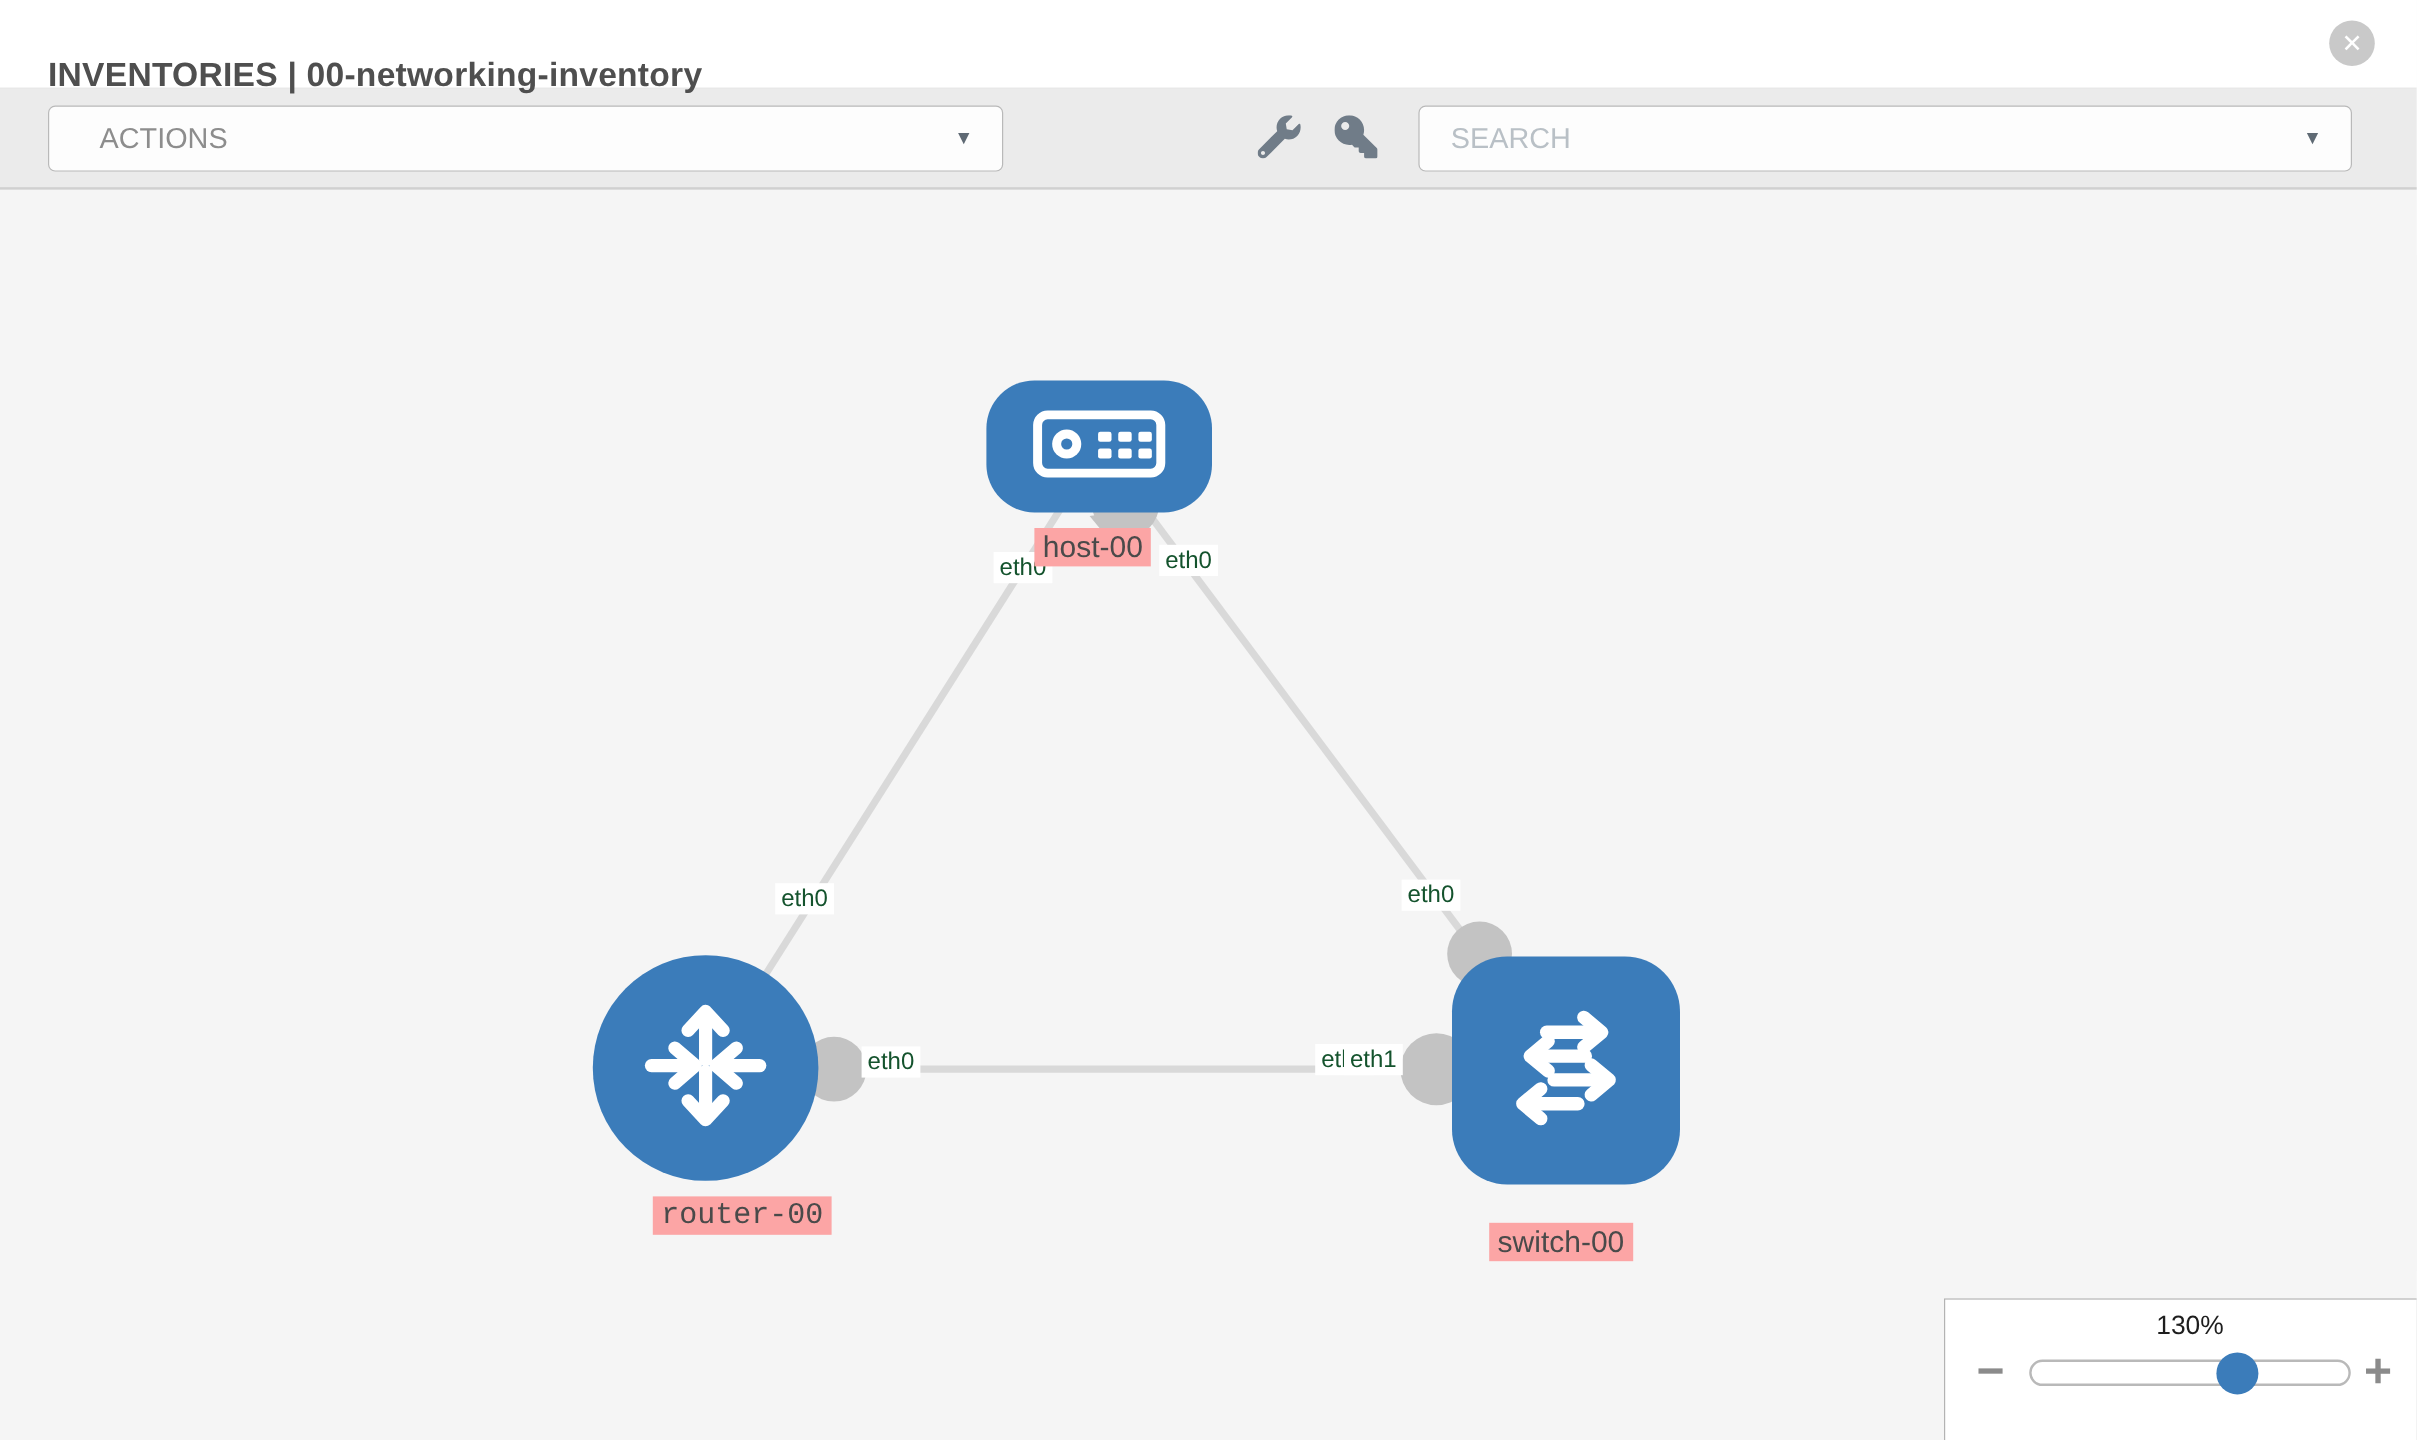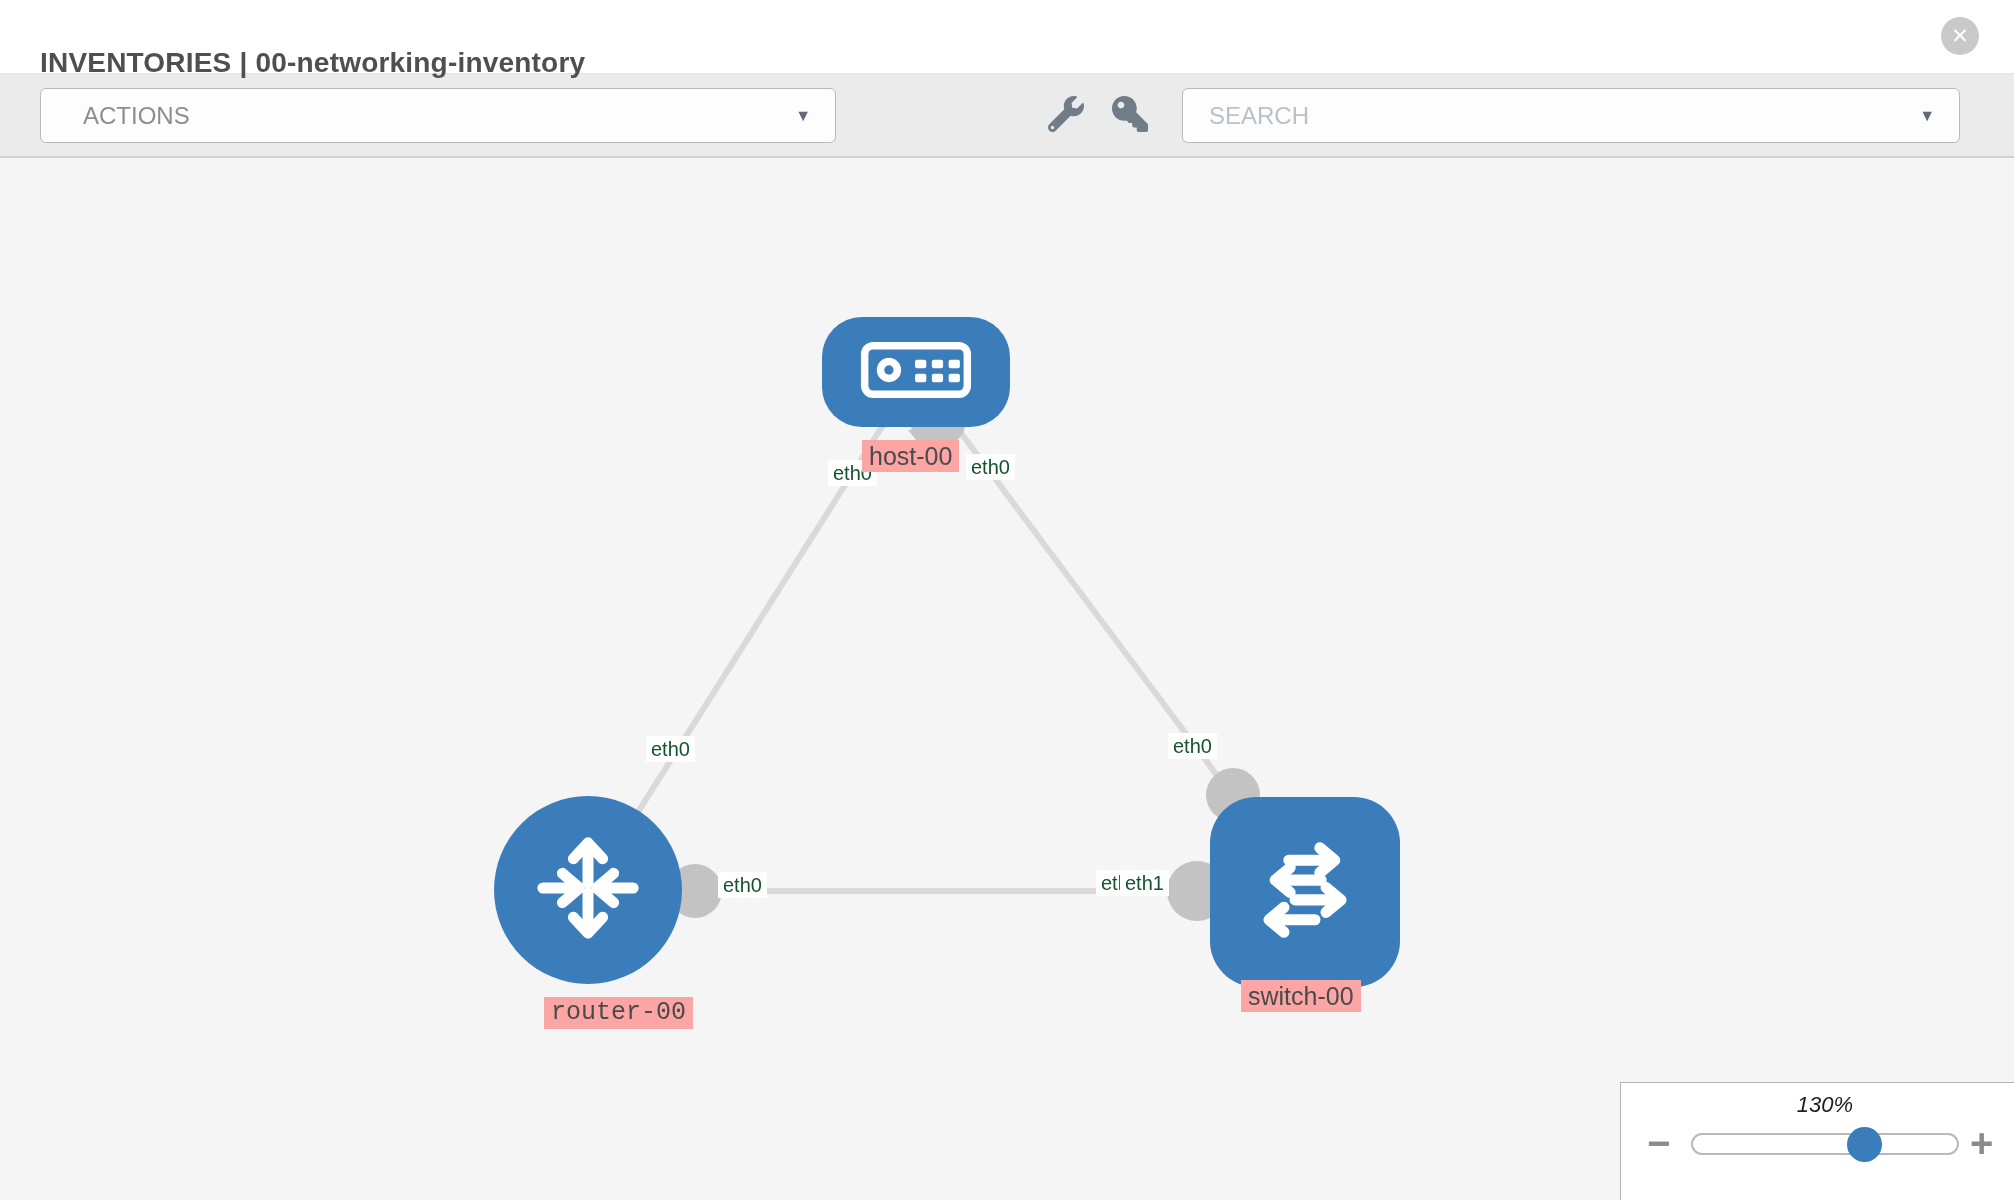--- a/index.html
+++ b/index.html
@@ -47,38 +47,38 @@
           align-items:center; justify-content:center; z-index:3; cursor:pointer; }
   .node-host   { left:822px; top:159px; width:188px; height:110px; border-radius:40px; }
   .node-router { left:494px; top:638px; width:188px; height:188px; border-radius:50%; }
   .node-switch { left:1210px; top:639px; width:190px; height:190px; border-radius:46px; }
 
   .node-label { position:absolute; background:#fca5a5; color:#4a4a4a;
                 font-size:25px; line-height:30px; padding:1px 7px; z-index:5;
                 white-space:nowrap; }
   .lbl-host   { left:862px; top:282px; }
   .lbl-router { left:544px; top:839px;font-family:Liberation Mono, monospace; }
-  .lbl-switch { left:1241px; top:822px;text-align:center; }
+  .lbl-switch { left:1241px; top:861px;text-align:center; }
 
   .iface-label { position:absolute; background:#ffffff; color:#14532d;
                  font-size:20px; line-height:24px; padding:1px 5px; z-index:4;
                  white-space:nowrap; }
   .if-host-left    { left:828px; top:302px; }
   .if-host-right   { left:966px; top:296px; }
   .if-router-top   { left:646px; top:578px; }
   .if-router-right { left:718px; top:714px; }
   .if-switch-top   { left:1168px; top:575px; }
   .if-switch-back  { left:1096px; top:712px; }
   .if-switch-front { left:1120px; top:712px; z-index:5;text-align:center; }
 
   
   .zoom-panel { position:absolute; left:1620px; top:924px; width:395px; height:119px;
                 background:#ffffff; border:1px solid #b3b3b3; z-index:6; }
   .zoom-level { position:absolute; left:70px; top:9px; width:268px;
-                text-align:center; font-size:22px; color:#1e1e1e;font-style:italic; }
+                text-align:center; font-size:22px; color:#1e1e1e; }
   .zoom-minus,.zoom-plus { position:absolute; font-size:40px; font-weight:bold;
                 color:#8b8b8b; cursor:pointer; line-height:40px; }
   .zoom-minus { left:26px; top:40px; }
   .zoom-plus  { left:349px; top:40px; }
   .zoom-track { position:absolute; left:70px; top:50px; width:268px; height:22px;
                 background:#ffffff; border:2px solid #b9b9b9; border-radius:12px;
                 cursor:pointer; }
   .zoom-thumb { position:absolute; left:226px; top:44px; width:35px; height:35px;
                 border-radius:50%; background:#3b7cba; cursor:grab; z-index:2; }
 </style>

